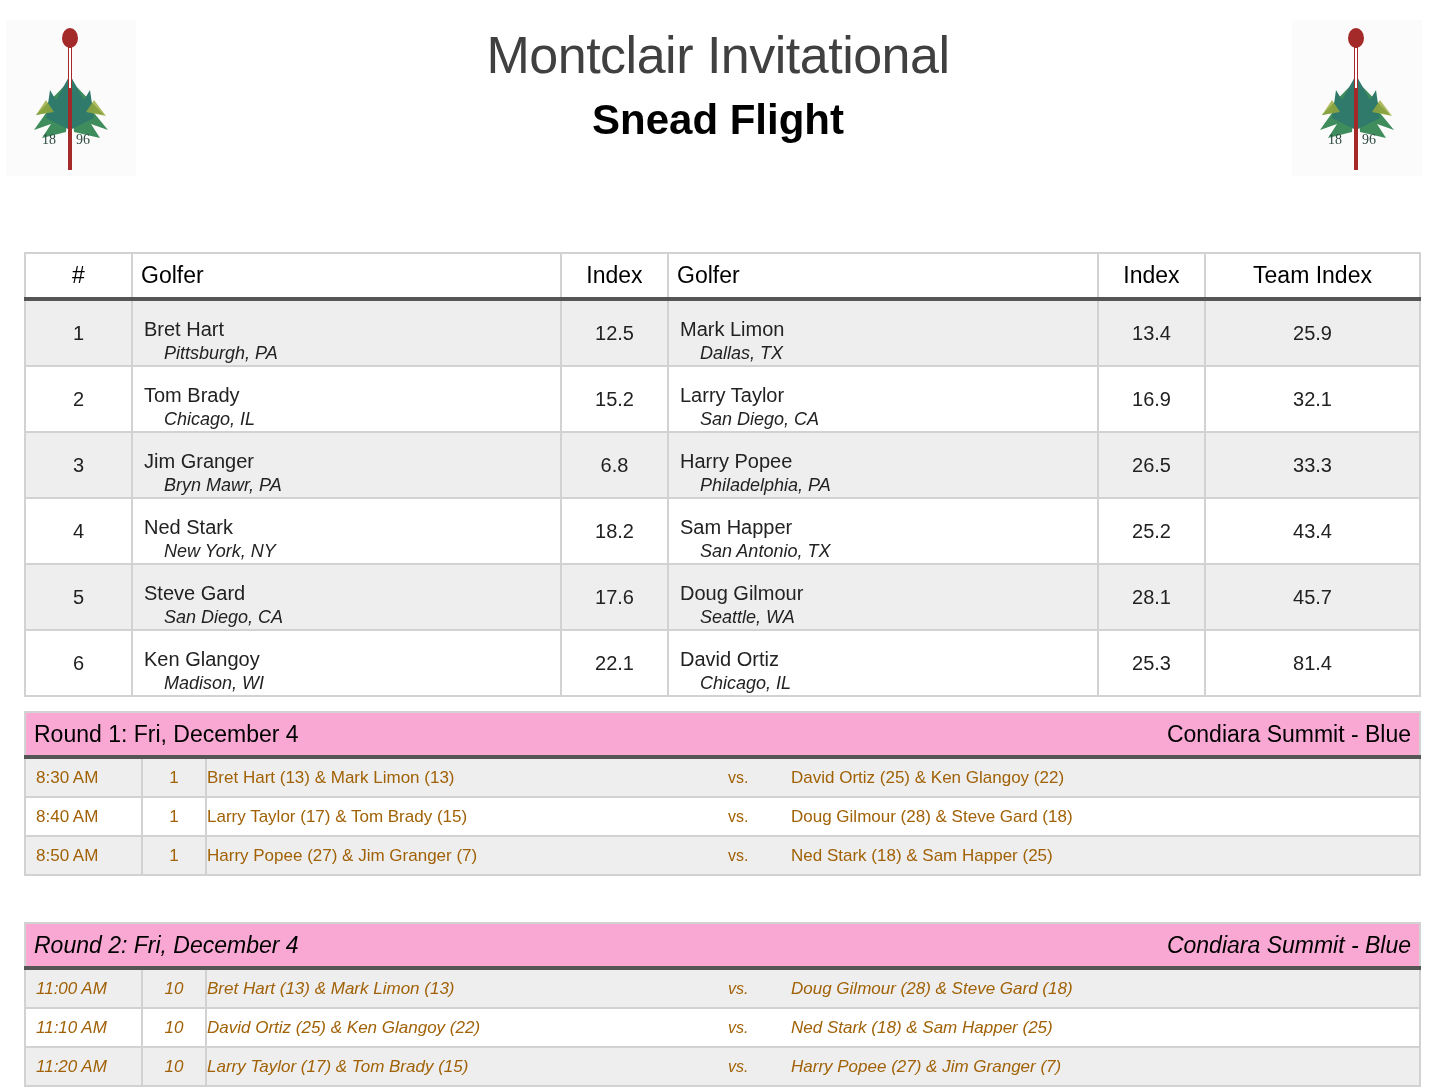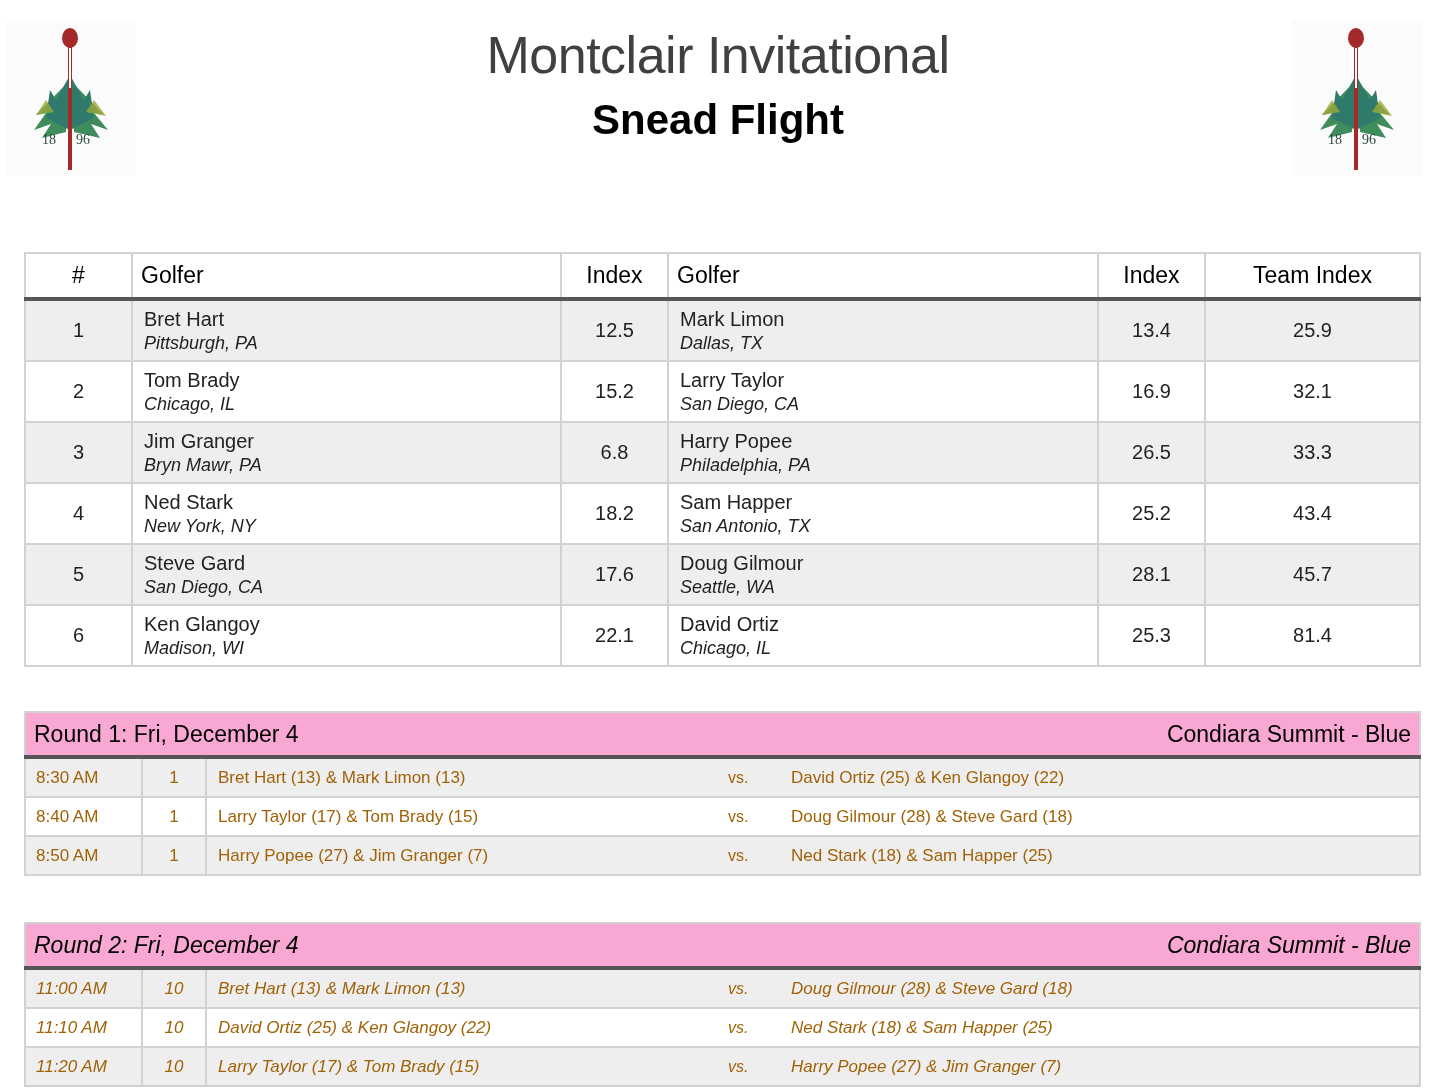--- a/index.html
+++ b/index.html
@@ -16,32 +16,32 @@
 
   table { border-collapse: collapse; position: absolute; left: 24px; width: 1395px; table-layout: fixed; }
   td, th { border: 2px solid #d2d2d2; padding: 0; }
   .standings { top: 252px; }
   .standings th { height: 43px; font-size: 23px; font-weight: normal; color: #000; border-bottom: 4px solid #555; }
   .standings th.left { text-align: left; padding-left: 8px; }
   .standings th.center { text-align: center; }
   .standings td { height: 59px; font-size: 20px; color: #222; }
   .standings td.num { text-align: center; }
   .standings td.golfer { padding-left: 11px; vertical-align: middle; line-height: 24px; }
-  .golfer .name { display: block; font-size: 20px; color: #222; }
-  .golfer .loc { display: block; font-size: 18px; font-style: italic; color: #222; }
+  .golfer .name { display: block; font-size: 20px; color: #222; margin-top: 16px; }
+  .golfer .loc { display: block; font-size: 18px; font-style: italic; color: #222; margin-left: 20px; }
   tr.odd td { background: #eeeeee; }
   tr.even td { background: #ffffff; }
 
   .round th { height: 42px; font-size: 23px; font-weight: normal; color: #000; border-bottom: 4px solid #555; background: #f9a8d4; }
   .round th .rt { float: left; padding-left: 8px; }
   .round th .course { float: right; padding-right: 8px; }
   .round td { height: 37px; font-size: 17px; color: #a16207; border-left: none; border-right: none; }
   .round td.time { padding-left: 10px; border-left: 2px solid #d2d2d2; border-right: 2px solid #d2d2d2; }
   .round td.hole { text-align: center; border-right: 2px solid #d2d2d2; }
-  .round td.team { padding-left: 11px; }
+  .round td.team { }
   .round td.vs { font-size: 16px; }
   .round td.opp { border-right: 2px solid #d2d2d2; }
   .round1 { top: 711px; }
   .round2 { top: 922px; font-style: italic; }
 </style>
 </head>
 <body>
 
 <div class="logo left">
   <svg width="130" height="156" viewBox="0 0 130 156">

